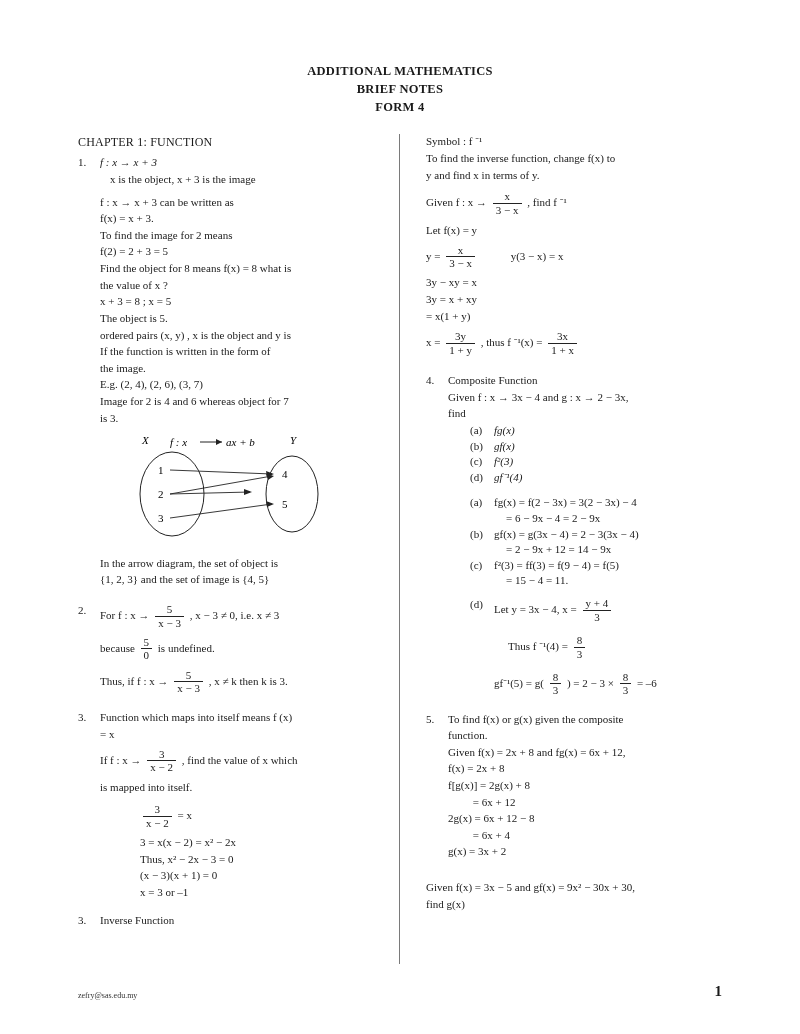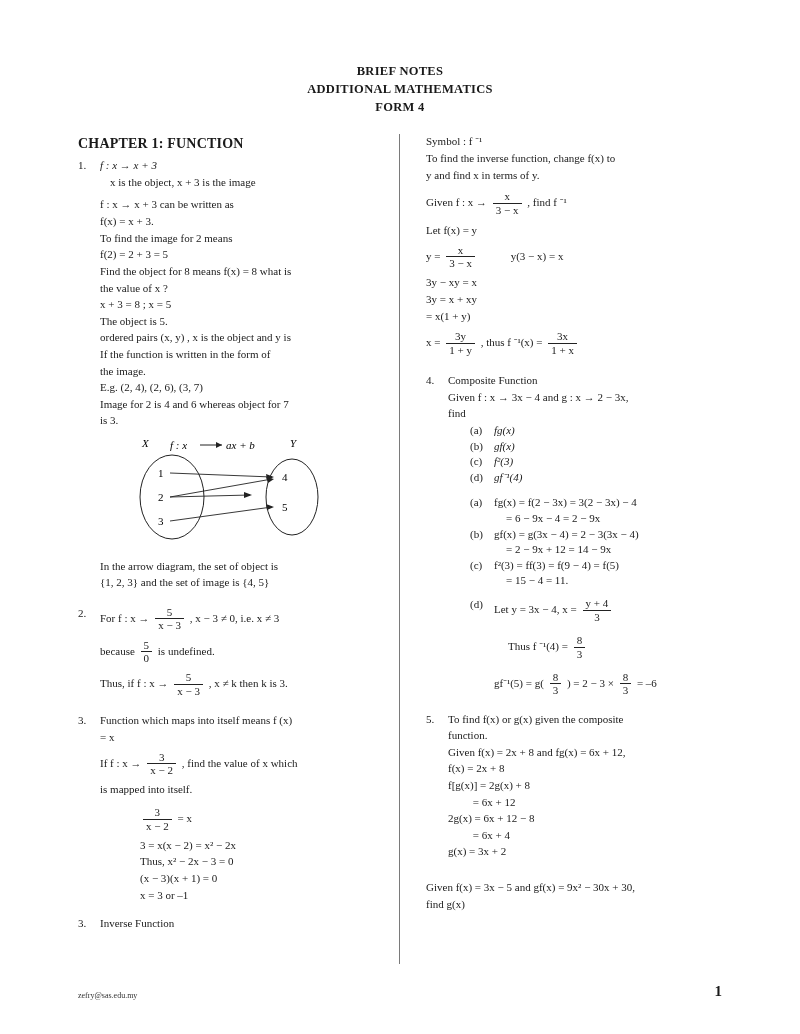--- a/index.html
+++ b/index.html
@@ -8,21 +8,21 @@
     width:800px;height:1034px;background:#fff;margin:0 auto;position:relative;
     box-sizing:border-box;padding:62px 78px 40px 78px;
     color:#1a1a1a;
   }
   .header{text-align:center;font-weight:bold;font-size:12.5px;letter-spacing:.3px;line-height:1.45;margin-bottom:18px;}
   .header div{margin:0;}
   .columns{display:flex;gap:0;height:830px;}
   .col{width:50%;box-sizing:border-box;font-size:11px;line-height:1.42;}
   .col.left{padding-right:24px;border-right:1px solid #7a7a7a;}
   .col.right{padding-left:26px;}
-  .chapter{font-weight:bold;font-size:14px;margin-bottom:4px;letter-spacing:.2px;}
+  .chapter{font-weight:normal;font-size:12px;margin-bottom:4px;letter-spacing:.2px;}
   .item{display:flex;margin-bottom:2px;}
   .num{width:22px;flex:0 0 22px;}
   .body{flex:1;}
   .ind{margin-left:22px;}
   p{margin:0 0 1px 0;}
   i,.it{font-style:italic;}
   .sp{margin-top:7px;}
   .frac{display:inline-block;vertical-align:middle;text-align:center;margin:0 3px;}
   .frac .n{display:block;padding:0 3px;line-height:1.15;}
   .frac .d{display:block;border-top:1px solid #222;padding:0 3px;line-height:1.2;}
@@ -34,22 +34,22 @@
   .pageno{font-size:15px;font-weight:bold;}
   .eqline{margin-left:40px;}
   .tight{line-height:1.3;}
 </style>
 </head>
 <body>
 
 <div class="page">
 
   <div class="header">
+    <div>ADDITIONAL MATHEMATICS</div>
     <div>BRIEF NOTES</div>
-    <div>ADDITIONAL MATHEMATICS</div>
     <div>FORM 4</div>
   </div>
 
   <div class="columns">
 
     <div class="col left">
 
       <div class="chapter">CHAPTER 1: FUNCTION</div>
 
       <div class="item">

